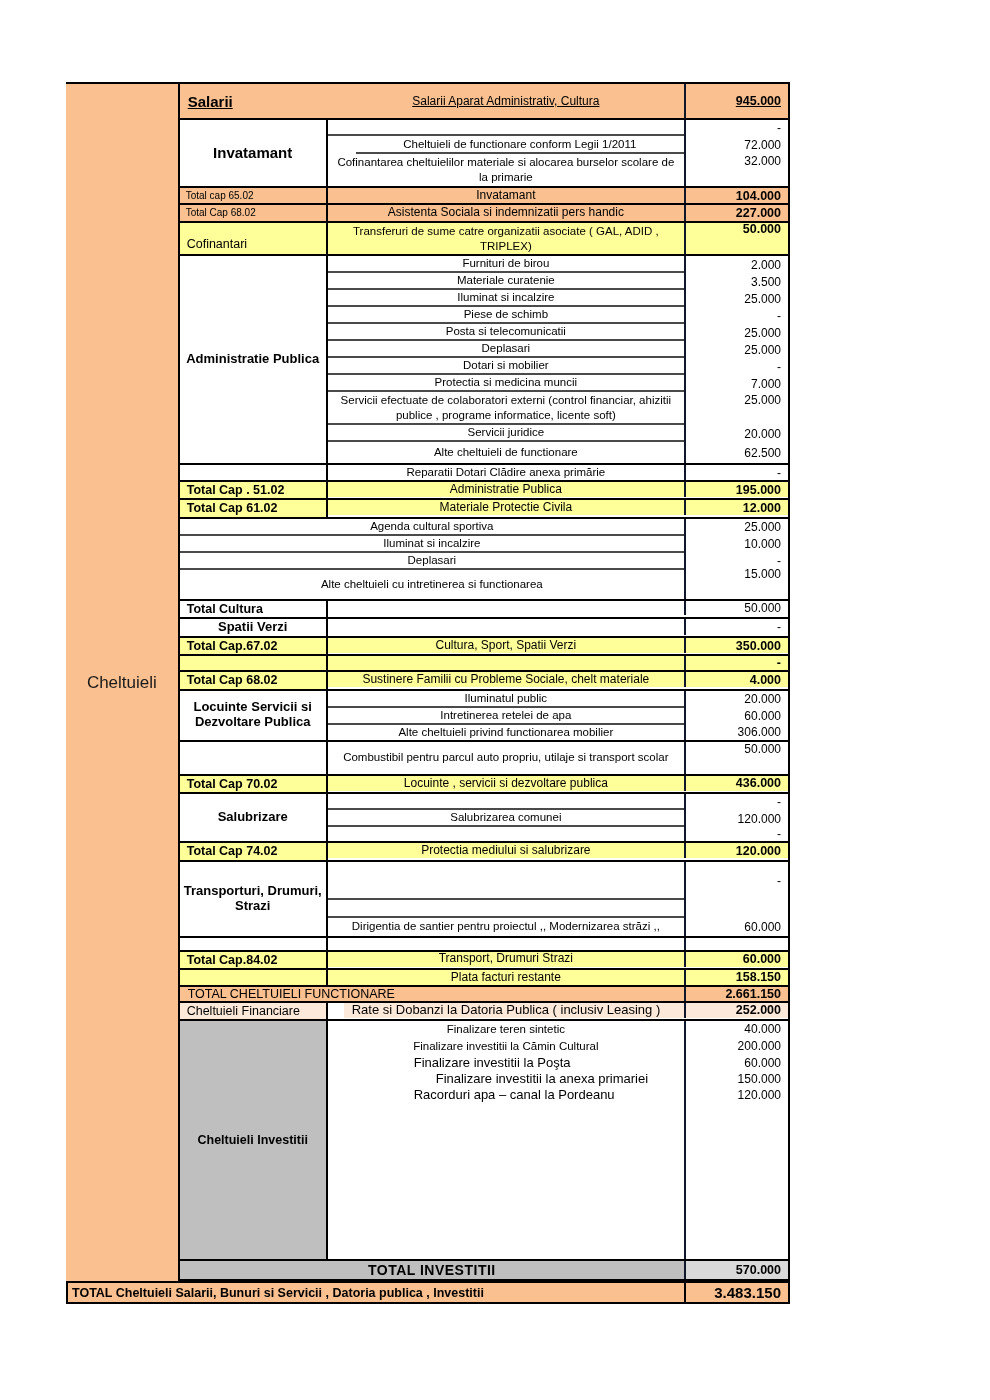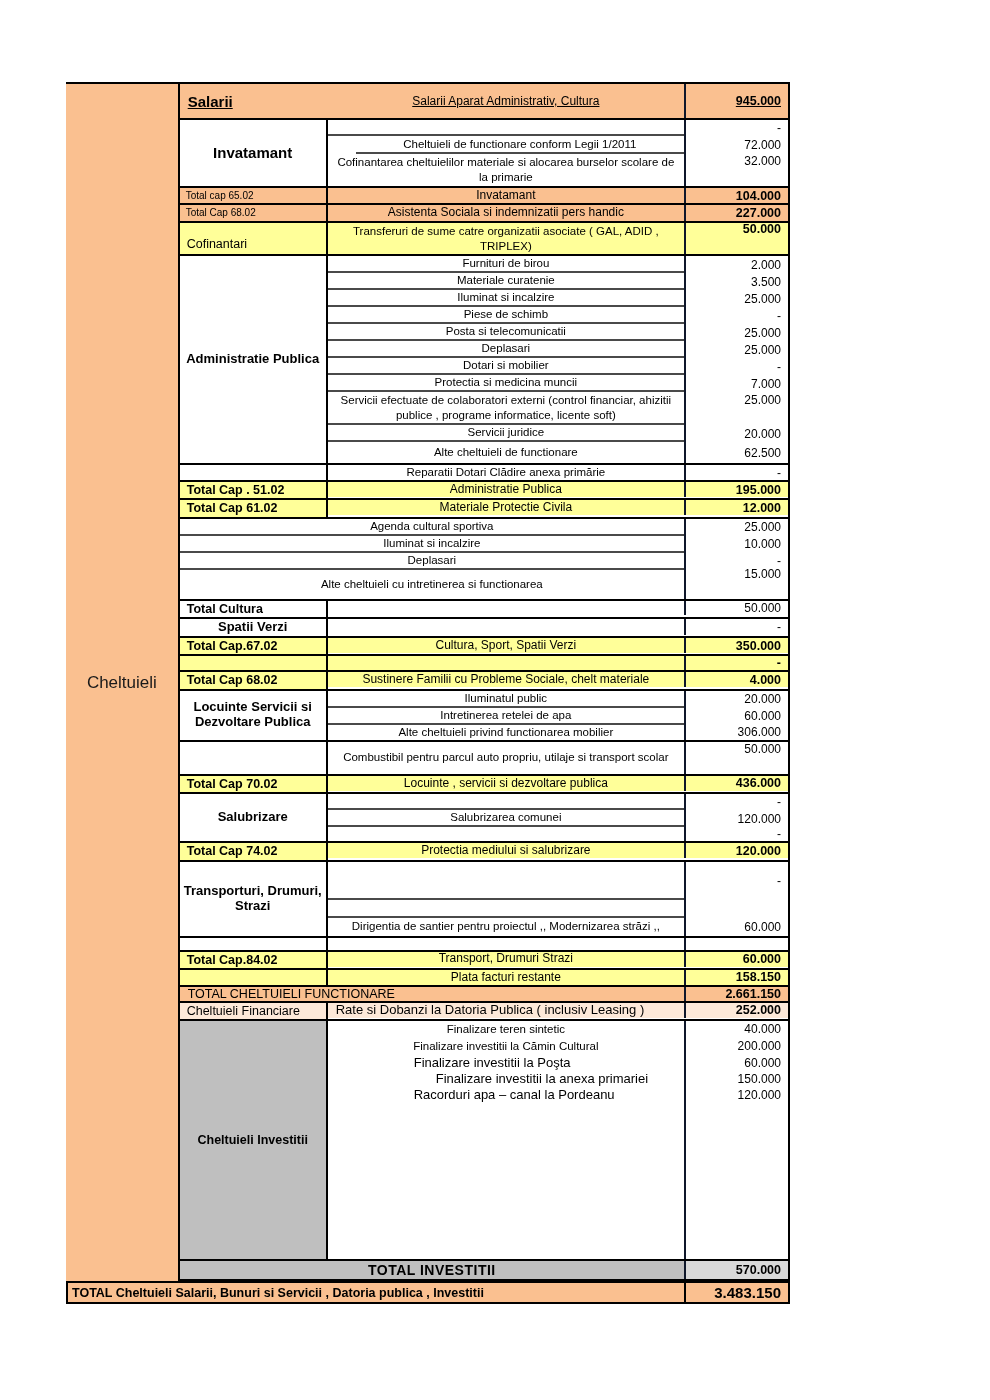--- a/index.html
+++ b/index.html
@@ -39,21 +39,21 @@
   .k-torange .desc{font-size:12px;}
   .k-tyellow .cat,.k-tyellow .desc,.k-tyellow .val{background:var(--yellow);}
   .k-tyellow .cat{justify-content:flex-start;text-align:left;font-size:12.5px;padding-left:7px;}
   .k-tyellow .desc{font-size:12px;}
   .k-cofin .cat,.k-cofin .desc,.k-cofin .val{background:var(--yellow);}
   .k-cofin .cat{font-weight:normal;justify-content:flex-start;align-items:flex-end;
                 text-align:left;font-size:12.5px;padding:0 0 3px 7px;}
   .k-tcultura .cat{background:#fff;justify-content:flex-start;text-align:left;font-size:12.5px;padding-left:7px;}
   .k-cream .cat,.k-cream .desc,.k-cream .val{background:var(--cream);}
   .k-cream .cat{font-weight:normal;justify-content:flex-start;text-align:left;font-size:12.5px;padding-left:7px;}
-  .k-cream .desc{justify-content:flex-start;text-align:left;font-size:13px;padding-left:8px;}
+  .k-cream .desc{justify-content:flex-start;text-align:left;font-size:13px;padding-left:8px;margin-left:16px;}
   .k-invest .cat{background:var(--gray);font-size:12.5px;}
   .k-tfunct{background:var(--orange);}
   .k-tfunct .mdesc{justify-content:flex-start;text-align:left;font-size:12.5px;padding-left:8px;}
   .k-tinvest{background:var(--gray);}
   .k-tinvest .mdesc{font-weight:bold;font-size:14px;letter-spacing:.5px;}
   .k-tinvest .val{background:var(--gray-light);}
   .grand{display:flex;border:2px solid #000;background:var(--orange);height:23px;box-sizing:border-box;}
   .glabel{flex:1;display:flex;align-items:center;font-weight:bold;font-size:12.5px;padding-left:4px;}
   .gval{width:104px;border-left:2px solid #000;display:flex;align-items:center;justify-content:flex-end;
         padding-right:7px;font-weight:bold;font-size:15px;box-sizing:border-box;}

